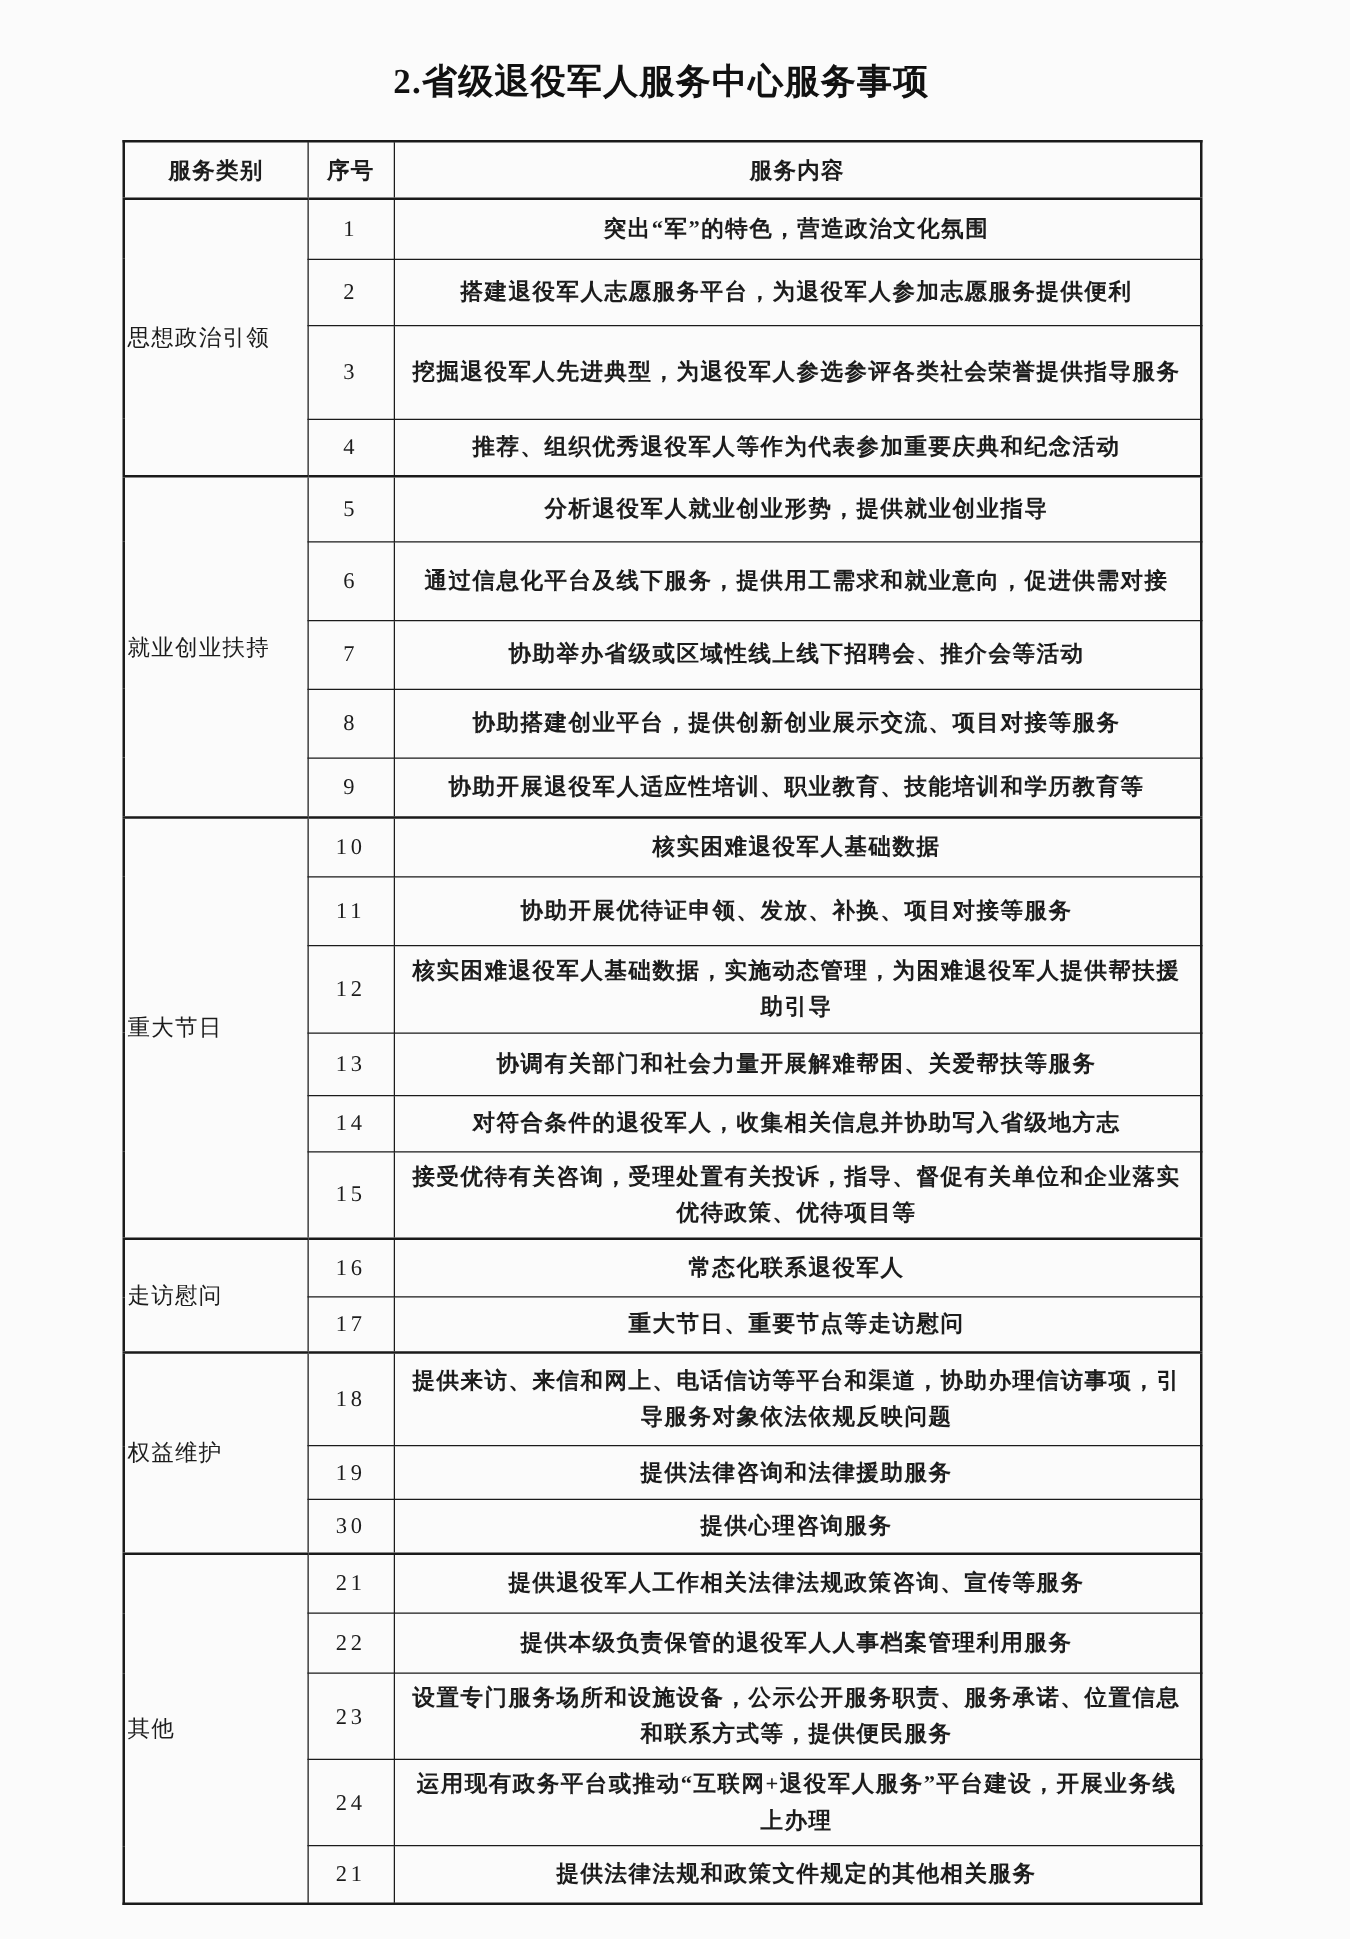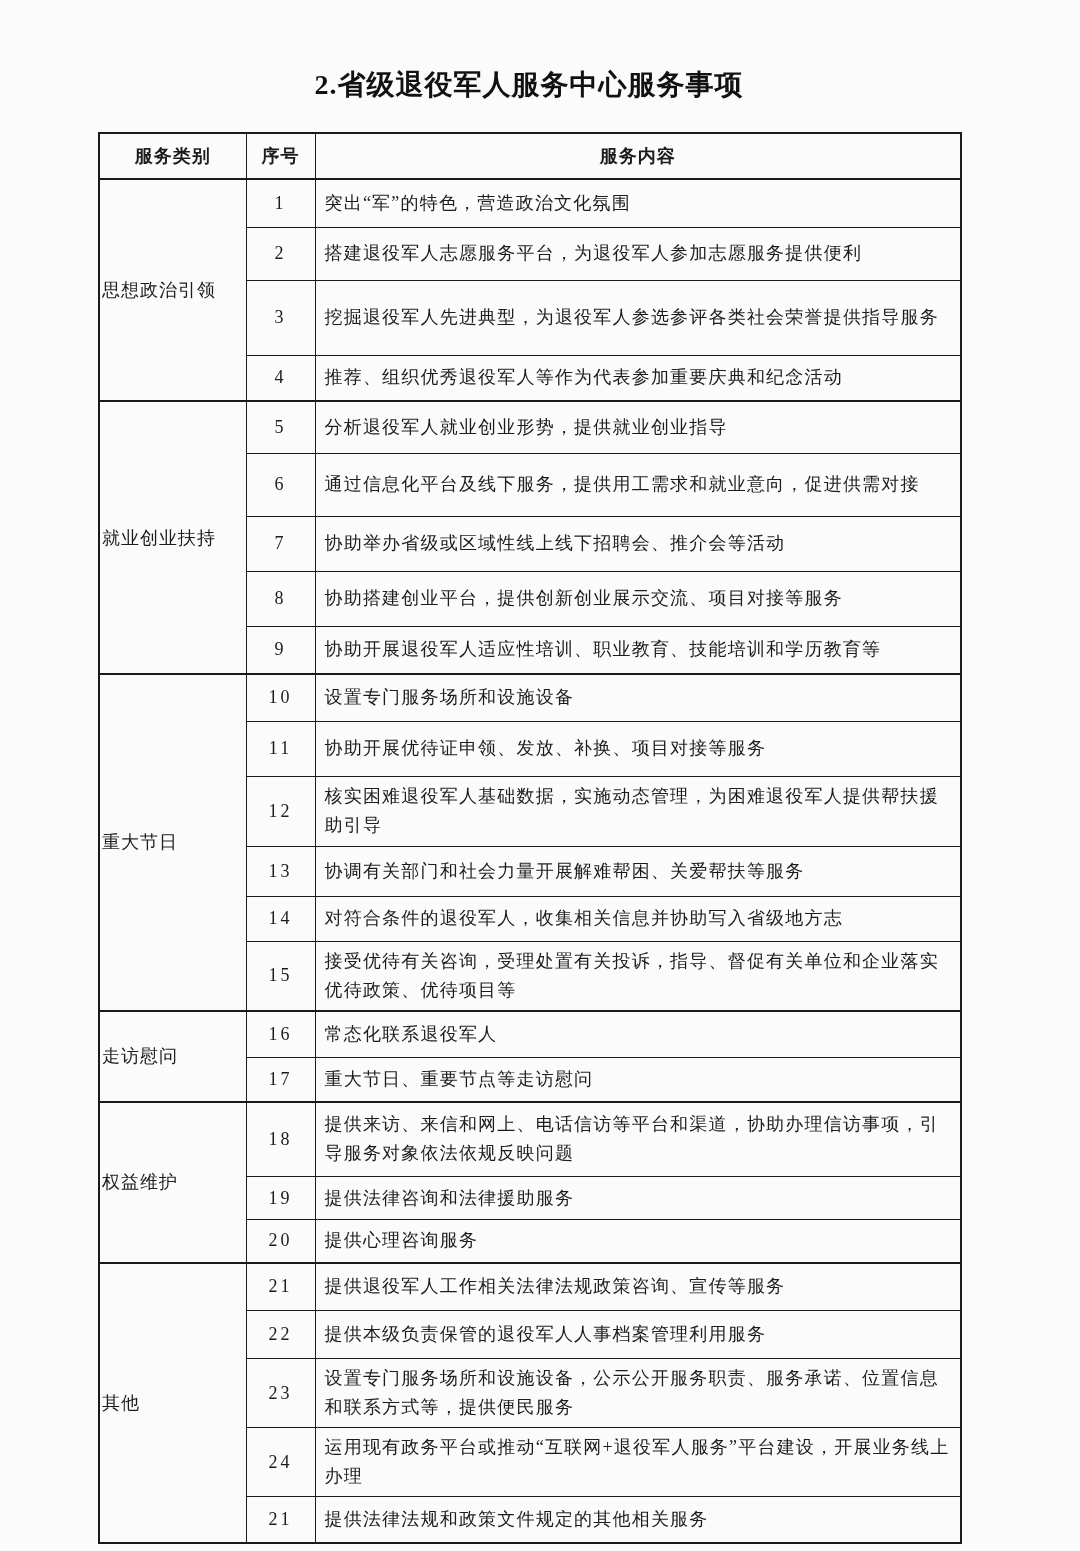--- a/index.html
+++ b/index.html
@@ -6,21 +6,21 @@
     margin: 0;
     padding: 0;
     background: #fbfbfb;
     font-family: "Liberation Serif", "DejaVu Serif", serif;
     color: #1c1c1c;
   }
   .page {
     width: 1080px;
     height: 1551px;
     box-sizing: border-box;
-    padding-top: 66px;
+    padding-top: 46px;
     background: #fbfbfb;
     overflow: hidden;
   }
   .title {
     width: 862px;
     margin: 0 0 28px 98px;
     text-align: center;
     font-size: 28px;
     font-weight: bold;
     letter-spacing: 1px;
@@ -53,25 +53,26 @@
     letter-spacing: 1px;
     padding: 4px 2px;
   }
   td.no {
     text-align: center;
     font-size: 18px;
     letter-spacing: 3px;
     padding: 4px 0;
   }
   td.content {
-    text-align: left;
+    text-align: center;
     font-size: 18px;
     letter-spacing: 1.2px;
     line-height: 29px;
     padding: 5px 10px 5px 9px;
+    font-weight: bold;
   }
   tr.sec-start td {
     border-top-width: 2.4px;
   }
   thead tr th {
     border-bottom-width: 1.6px;
   }
 </style>
 </head>
 <body>
@@ -131,21 +132,21 @@
         <td class="content">协助搭建创业平台，提供创新创业展示交流、项目对接等服务</td>
       </tr>
       <tr style="height:48px">
         <td class="no">9</td>
         <td class="content">协助开展退役军人适应性培训、职业教育、技能培训和学历教育等</td>
       </tr>
 
       <tr class="sec-start" style="height:47px">
         <td class="cat" rowspan="6">重大节日</td>
         <td class="no">10</td>
-        <td class="content">设置专门服务场所和设施设备</td>
+        <td class="content">核实困难退役军人基础数据</td>
       </tr>
       <tr style="height:55px">
         <td class="no">11</td>
         <td class="content">协助开展优待证申领、发放、补换、项目对接等服务</td>
       </tr>
       <tr style="height:70px">
         <td class="no">12</td>
         <td class="content">核实困难退役军人基础数据，实施动态管理，为困难退役军人提供帮扶援助引导</td>
       </tr>
       <tr style="height:50px">
@@ -174,21 +175,21 @@
       <tr class="sec-start" style="height:75px">
         <td class="cat" rowspan="3">权益维护</td>
         <td class="no">18</td>
         <td class="content">提供来访、来信和网上、电话信访等平台和渠道，协助办理信访事项，引导服务对象依法依规反映问题</td>
       </tr>
       <tr style="height:43px">
         <td class="no">19</td>
         <td class="content">提供法律咨询和法律援助服务</td>
       </tr>
       <tr style="height:43px">
-        <td class="no">20</td>
+        <td class="no">30</td>
         <td class="content">提供心理咨询服务</td>
       </tr>
 
       <tr class="sec-start" style="height:48px">
         <td class="cat" rowspan="5">其他</td>
         <td class="no">21</td>
         <td class="content">提供退役军人工作相关法律法规政策咨询、宣传等服务</td>
       </tr>
       <tr style="height:48px">
         <td class="no">22</td>

